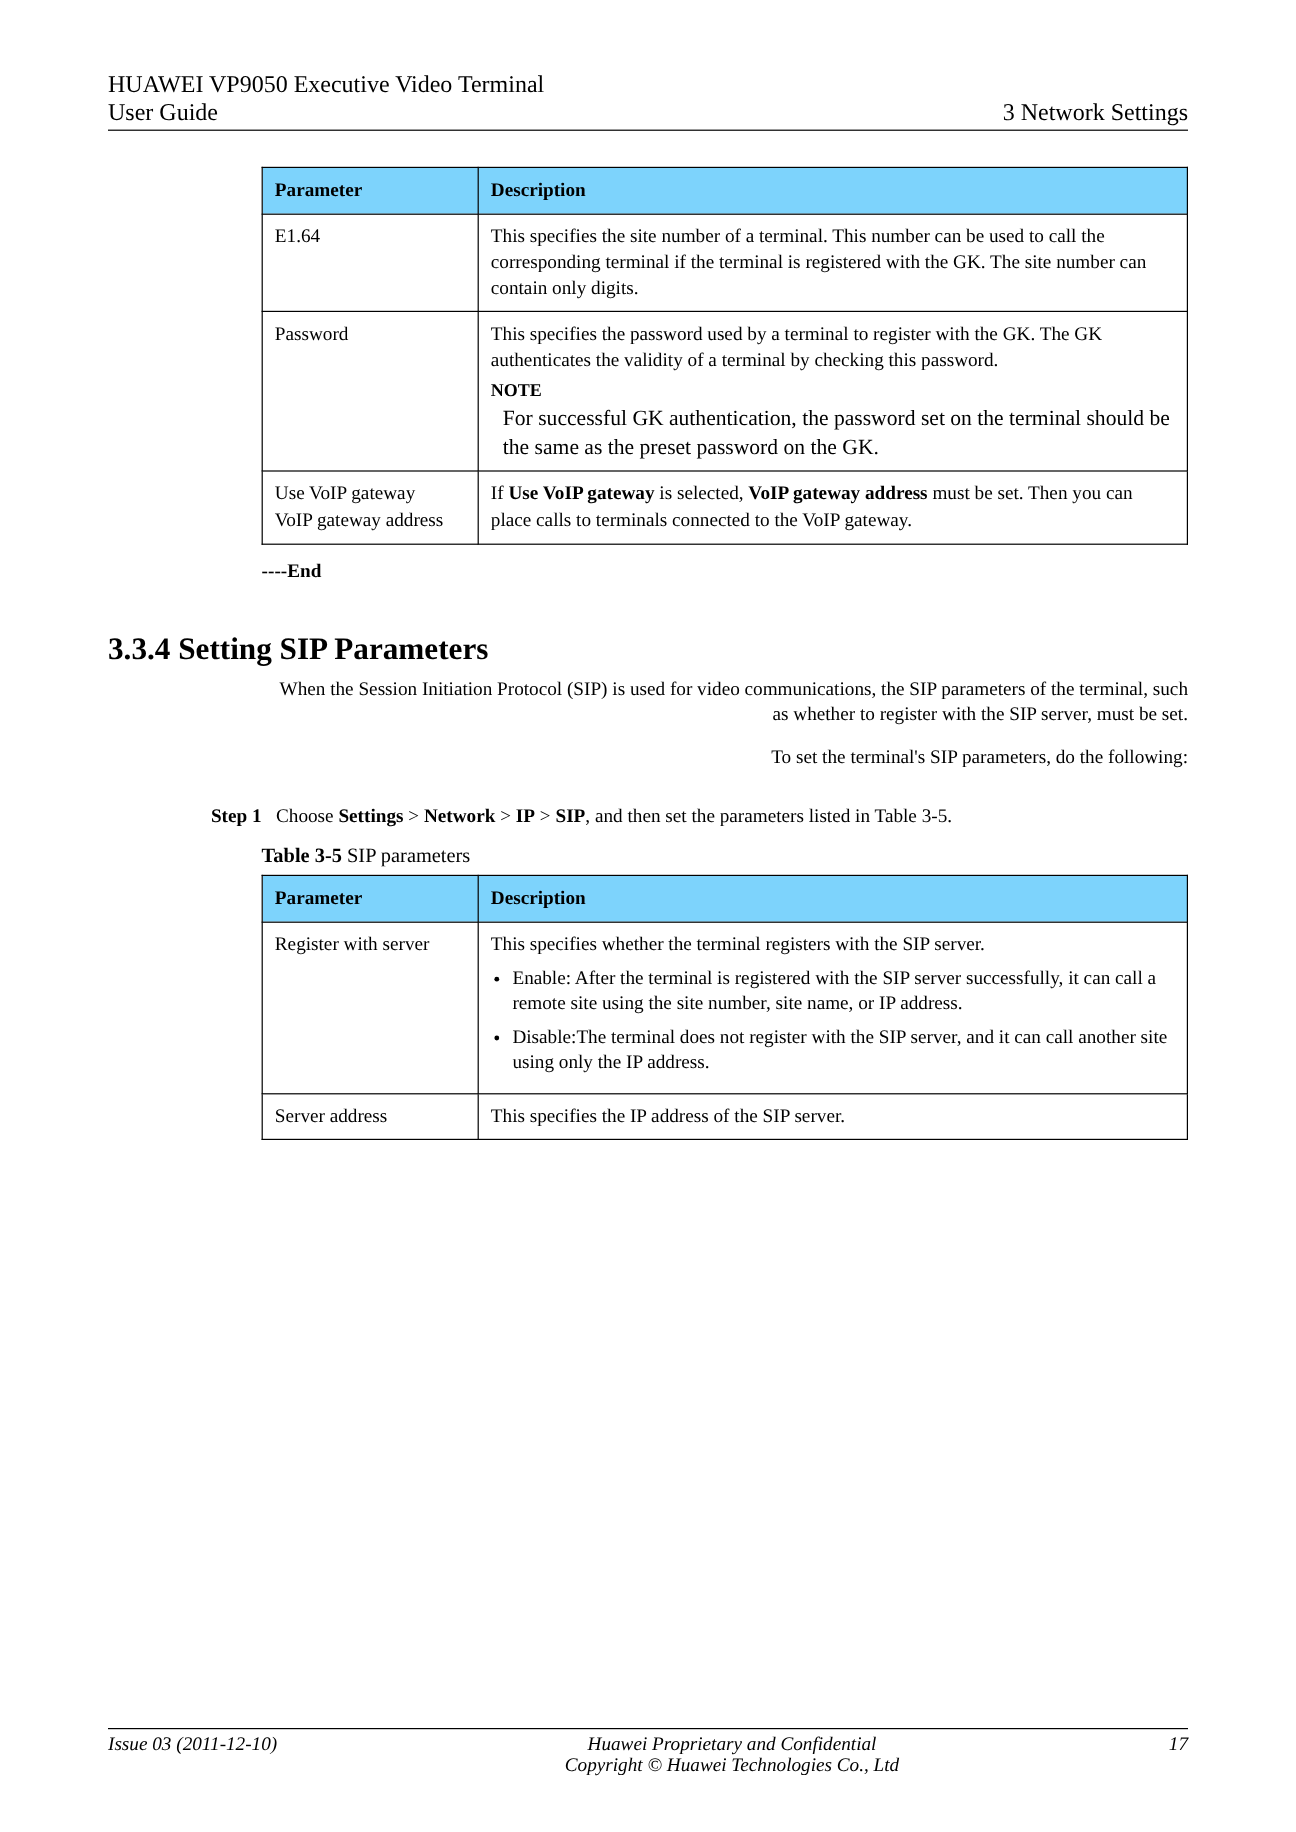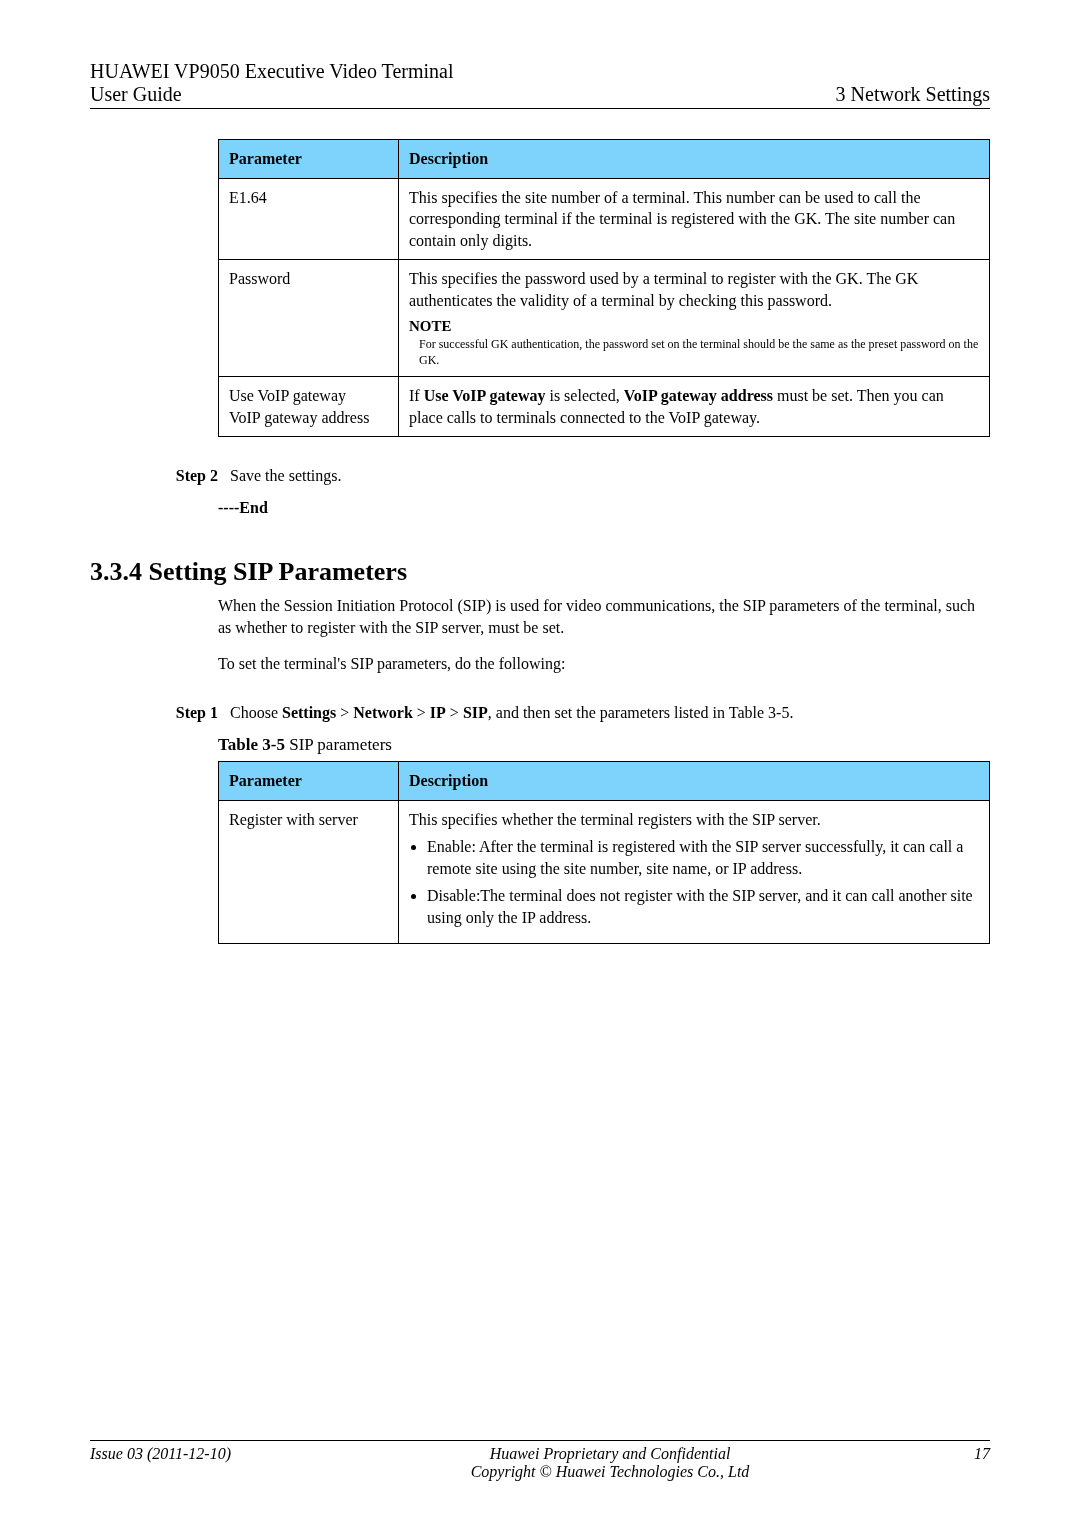--- a/index.html
+++ b/index.html
@@ -44,21 +44,21 @@
     font-size: 16px;
     line-height: 1.35;
     text-align: left;
   }
   table.param th {
     background: #7dd3fc;
     font-weight: bold;
   }
   table.param col.c1 { width: 180px; }
   .note-label { font-weight: bold; font-size: 15px; display:block; margin-top:4px; }
-  .note-body { font-size: 12px; display:block; margin-left: 10px; }
+  .note-body { font-size: 18px; display:block; margin-left: 10px; }
   .step-row {
     display: flex;
     margin-top: 30px;
     font-size: 16px;
   }
   .step-label {
     width: 128px;
     text-align: right;
     padding-right: 12px;
     font-weight: bold;
@@ -74,21 +74,21 @@
   h2.section {
     font-size: 26px;
     font-weight: bold;
     margin: 40px 0 8px 0;
   }
   .section-body {
     margin-left: 128px;
     font-size: 16px;
     line-height: 1.35;
   }
-  .section-body p { margin: 8px 0 14px 0; }
+  .section-body p { margin: 8px 0 14px 0; text-align: right; }
   .table-caption {
     font-size: 17px;
     margin: 12px 0 4px 0;
     font-family: Liberation Serif, serif;
   }
   ul.inner {
     margin: 6px 0 0 0;
     padding-left: 18px;
   }
   ul.inner li { margin-bottom: 6px; }
@@ -154,24 +154,20 @@
             <div>VoIP gateway address</div>
           </td>
           <td>
             <span>If </span><span class="bold">Use VoIP gateway</span><span> is selected, </span><span class="bold">VoIP gateway address</span><span> must be set. Then you can place calls to terminals connected to the VoIP gateway.</span>
           </td>
         </tr>
       </tbody>
     </table>
   </div>
 
-  <div class="step-row">
-    <div class="step-label">Step 2</div>
-    <div class="step-body">Save the settings.</div>
-  </div>
   <div class="end-marker">----End</div>
 
   <h2 class="section">
     <span>3.3.4</span>
     <span>Setting SIP Parameters</span>
   </h2>
 
   <div class="section-body">
     <p>When the Session Initiation Protocol (SIP) is used for video communications, the SIP parameters of the terminal, such as whether to register with the SIP server, must be set.</p>
     <p>To set the terminal's SIP parameters, do the following:</p>
@@ -203,20 +199,24 @@
         <tr>
           <td>Register with server</td>
           <td>
             <div>This specifies whether the terminal registers with the SIP server.</div>
             <ul class="inner">
               <li>Enable: After the terminal is registered with the SIP server successfully, it can call a remote site using the site number, site name, or IP address.</li>
               <li>Disable:The terminal does not register with the SIP server, and it can call another site using only the IP address.</li>
             </ul>
           </td>
         </tr>
+        <tr>
+          <td>Server address</td>
+          <td>This specifies the IP address of the SIP server.</td>
+        </tr>
       </tbody>
     </table>
   </div>
 
   <div class="footer">
     <div class="footer-left">Issue 03 (2011-12-10)</div>
     <div class="footer-center">
       <div>Huawei Proprietary and Confidential</div>
       <div>Copyright © Huawei Technologies Co., Ltd</div>
     </div>

